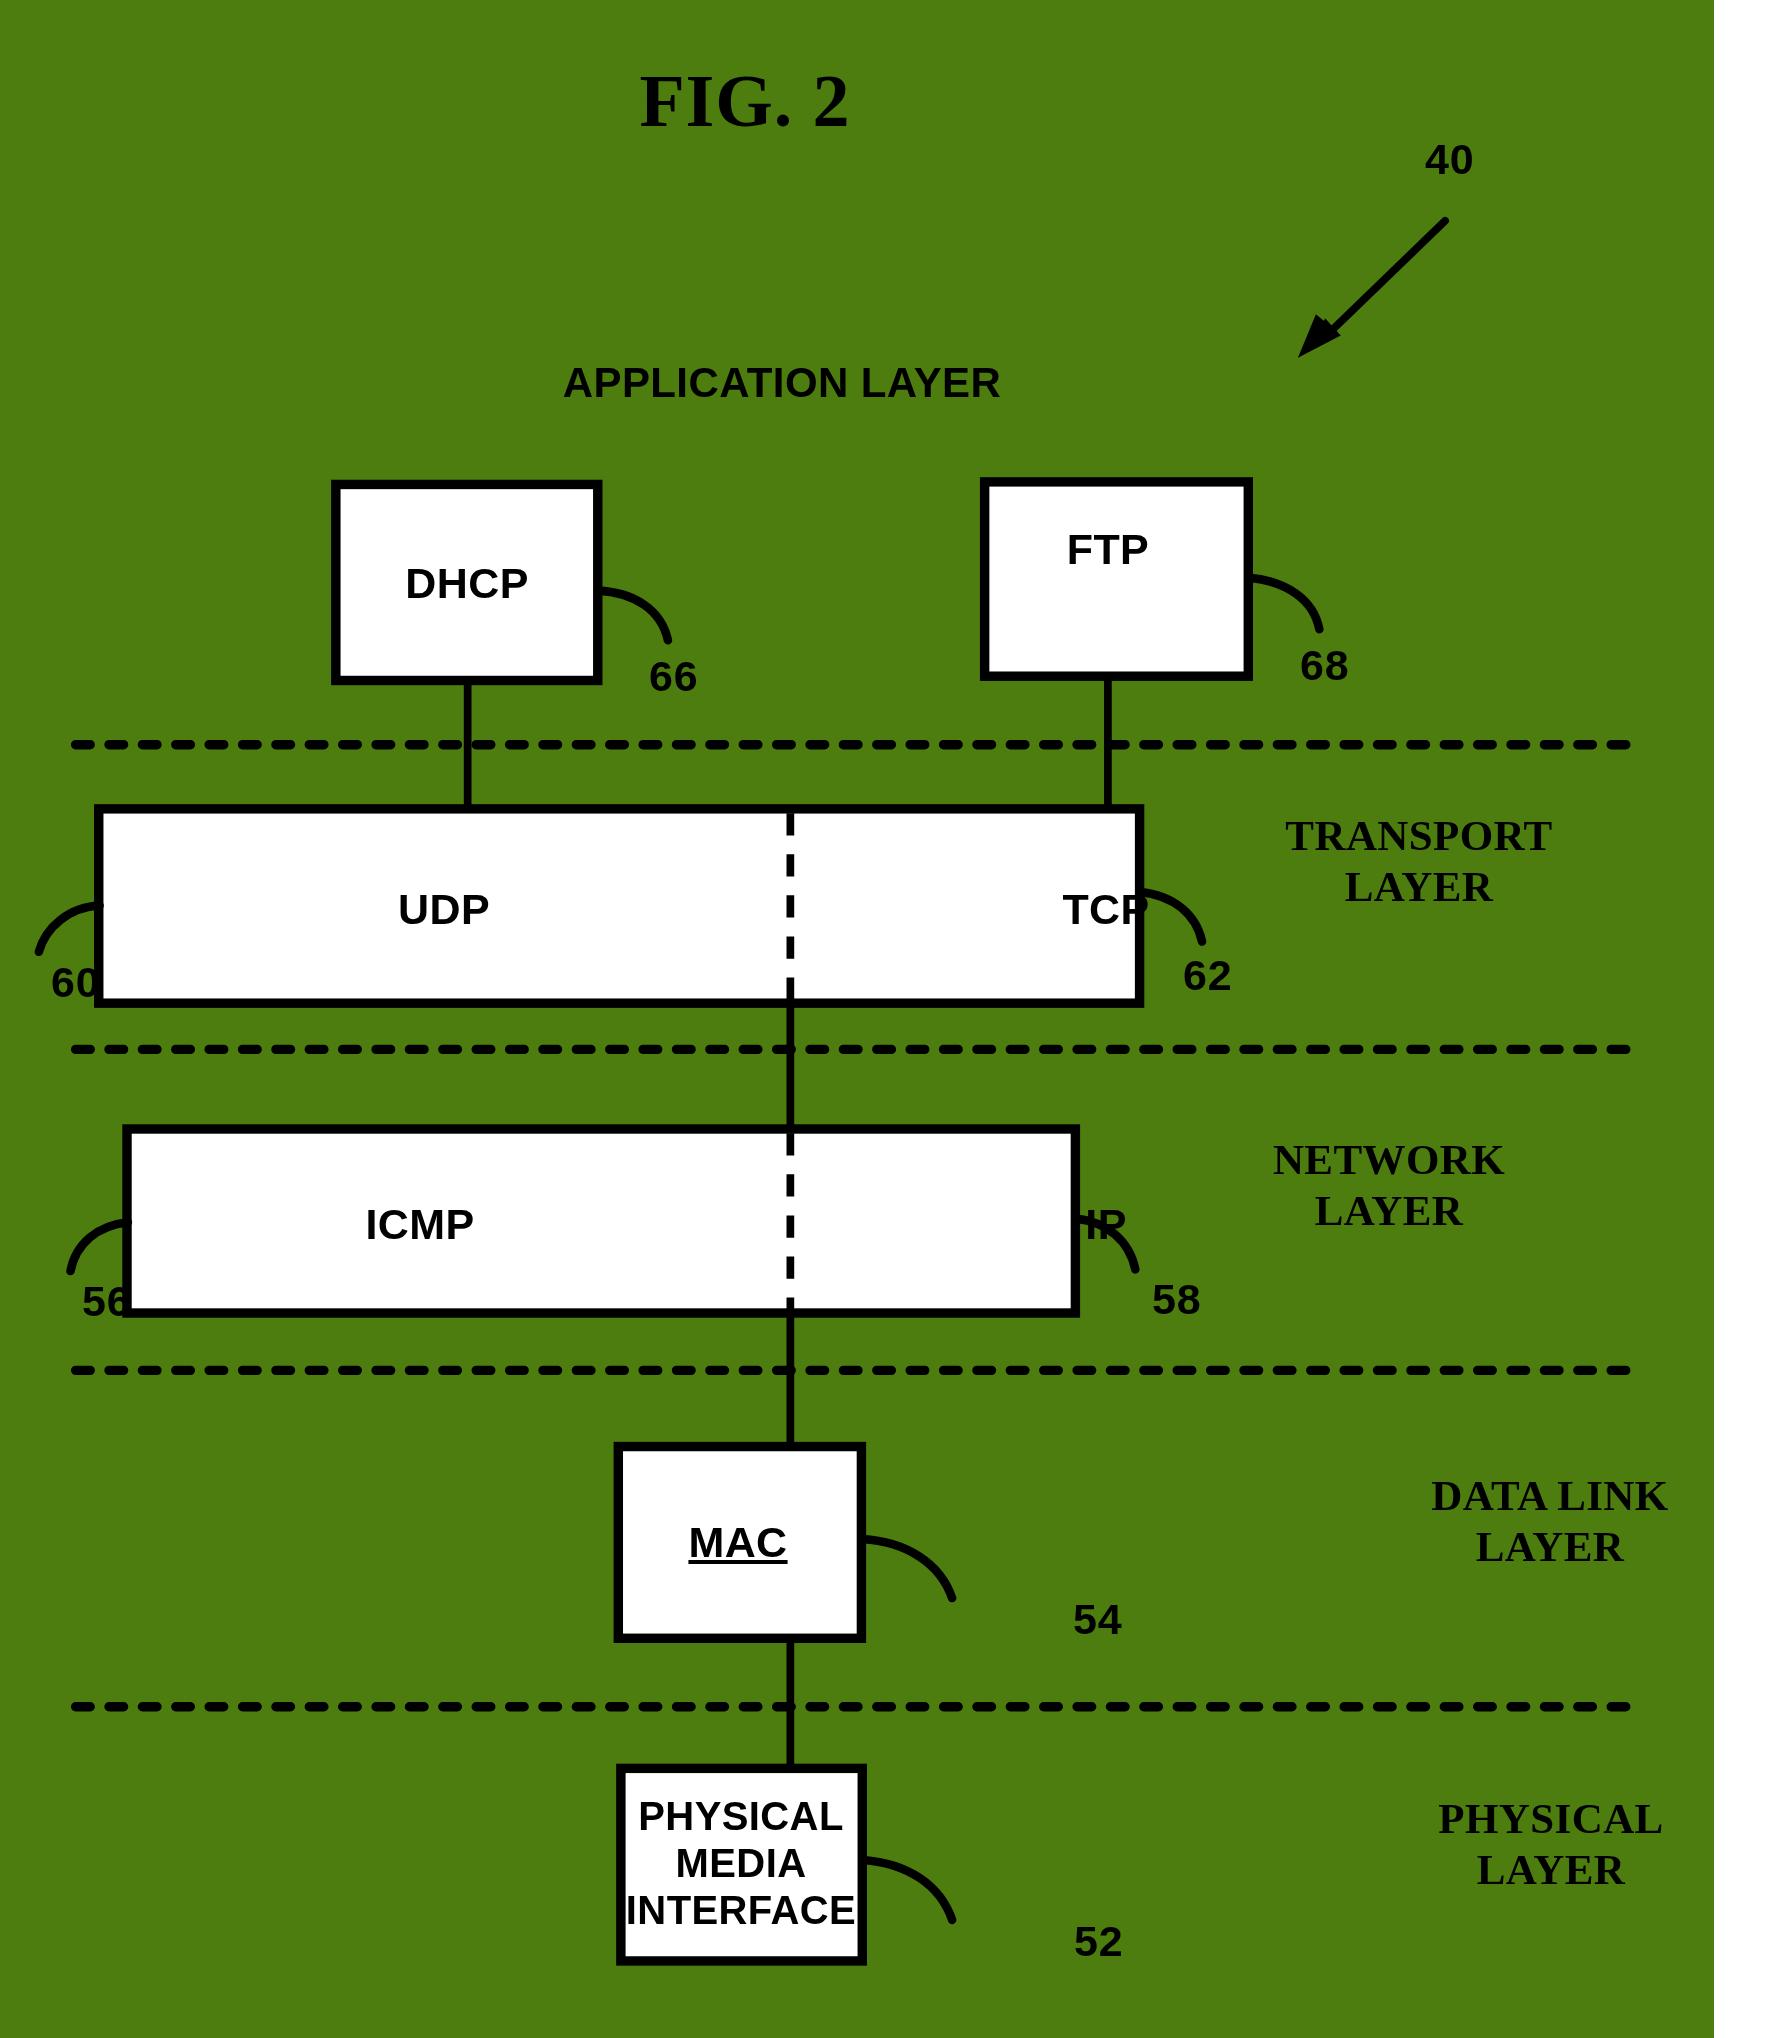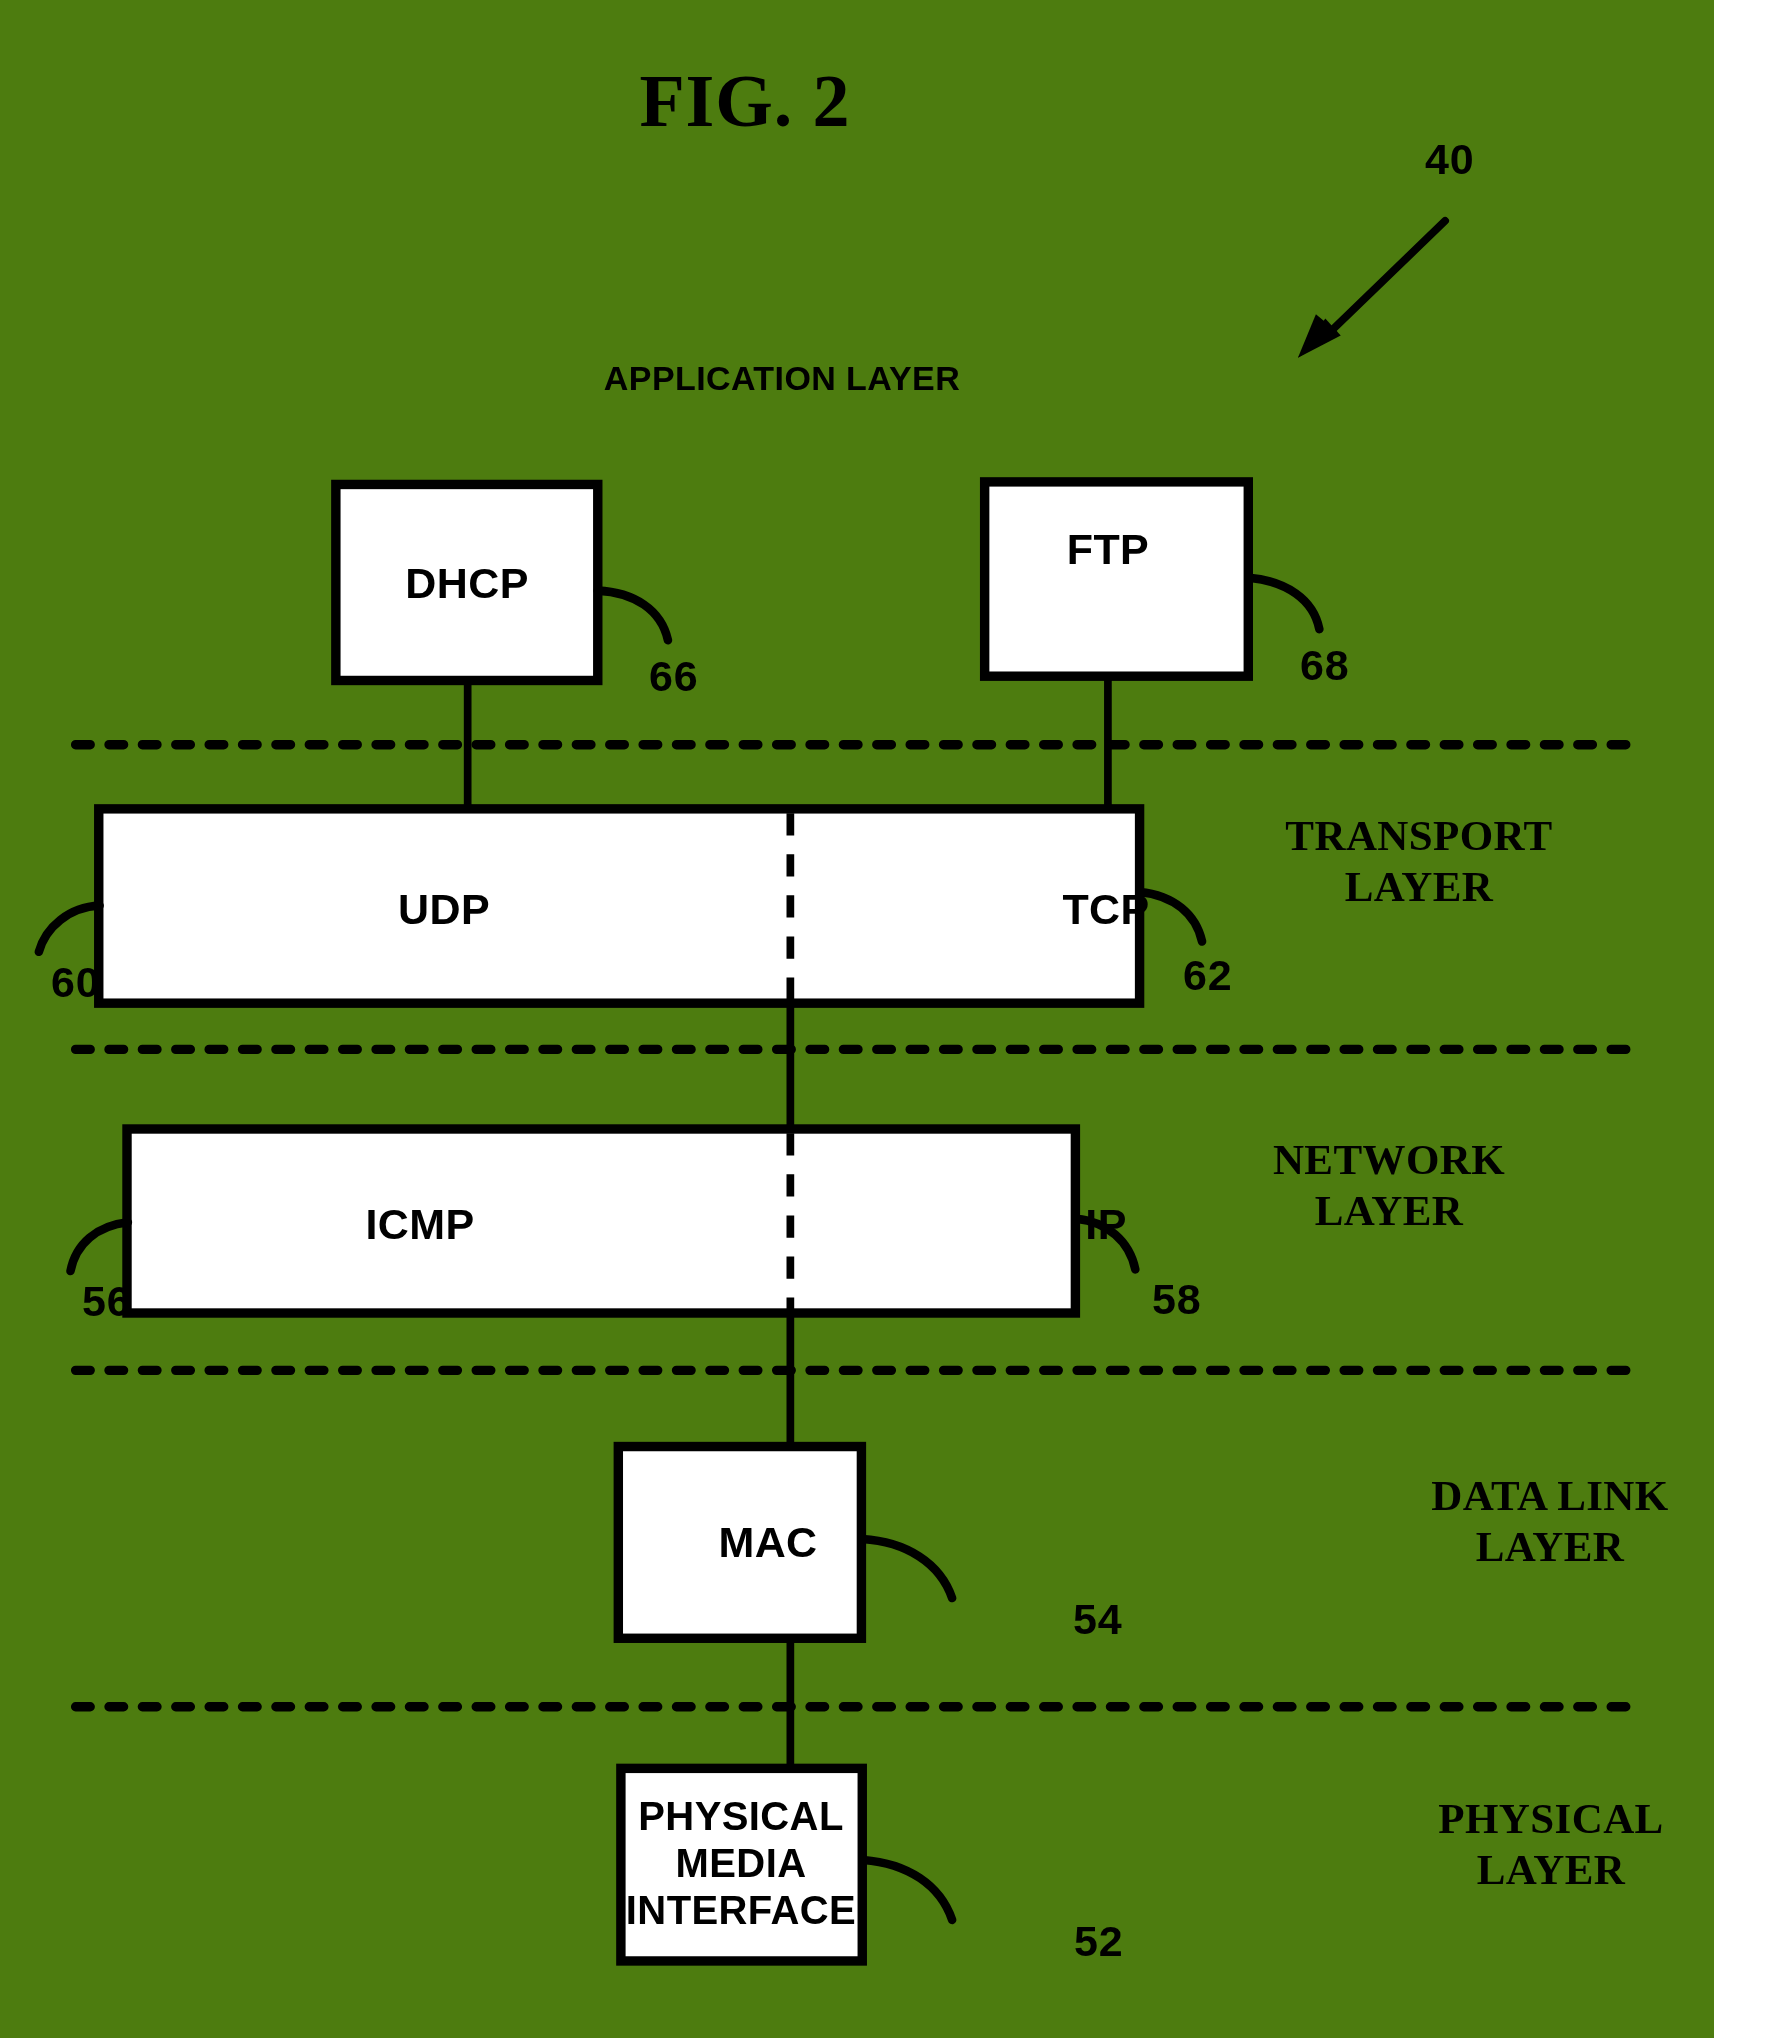--- a/index.html
+++ b/index.html
@@ -30,21 +30,21 @@
     white-space: pre;
     line-height: 1.18;
   }
   .fig-title {
     font-family: "Liberation Serif", serif;
     font-weight: bold;
     font-size: 74px;
     letter-spacing: 0.9px;
   }
   .layer-head {
-    font-size: 34px;
+    font-size: 42px;
     letter-spacing: 0.4px;
   }
   .box-label {
     font-size: 43px;
     letter-spacing: 0.4px;
   }
   .box-label-sm {
     font-size: 40px;
     letter-spacing: 0.4px;
   }
@@ -131,21 +131,21 @@
   <div class="txt side-label centerer" style="left:1419px; top:811px;"><span>TRANSPORT</span><br><span>LAYER</span></div>
 
   <div class="txt box-label centerer" style="left:420px; top:1199px;">ICMP</div>
   <div class="txt refnum" style="left:82px; top:1276px;">56</div>
 
   <div class="txt box-label centerer" style="left:1106px; top:1199px;">IP</div>
   <div class="txt refnum" style="left:1104px; top:1274px;margin-left:48px;">58</div>
 
   <div class="txt side-label centerer" style="left:1389px; top:1135px;"><span>NETWORK</span><br><span>LAYER</span></div>
 
-  <div class="txt box-label centerer" style="left:768px; top:1517px;">MAC</div>
+  <div class="txt box-label centerer" style="left:738px; top:1517px;text-decoration:underline;">MAC</div>
   <div class="txt refnum" style="left:1073px; top:1594px;">54</div>
 
   <div class="txt side-label centerer" style="left:1550px; top:1471px;"><span>DATA LINK</span><br><span>LAYER</span></div>
 
   <div class="txt box-label-sm centerer" style="left:741px; top:1793px;"><span>PHYSICAL</span><br><span>MEDIA</span><br><span>INTERFACE</span></div>
   <div class="txt refnum" style="left:1074px; top:1916px;">52</div>
 
   <div class="txt side-label centerer" style="left:1551px; top:1794px;"><span>PHYSICAL</span><br><span>LAYER</span></div>
 
 </div>

